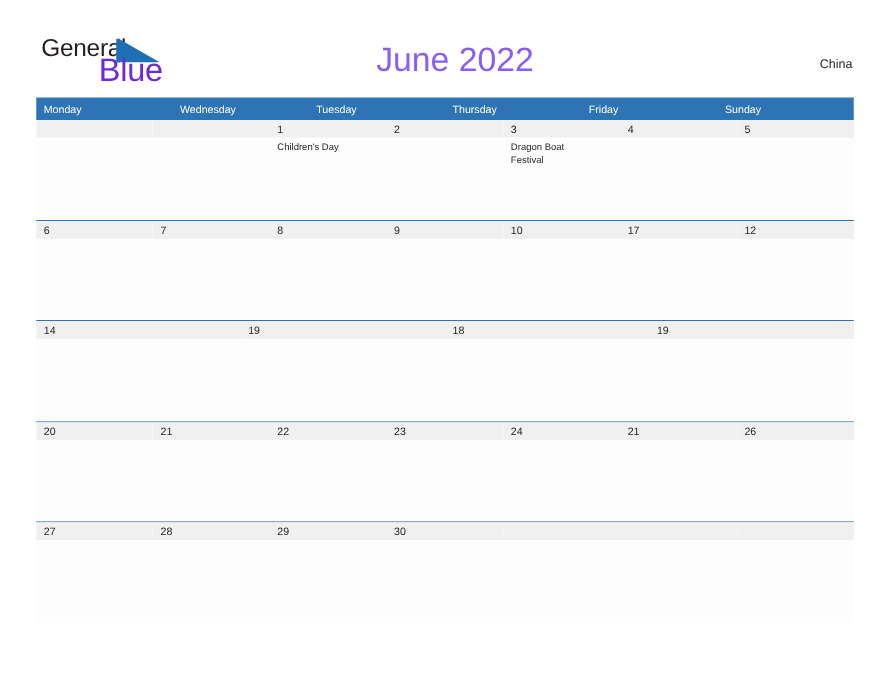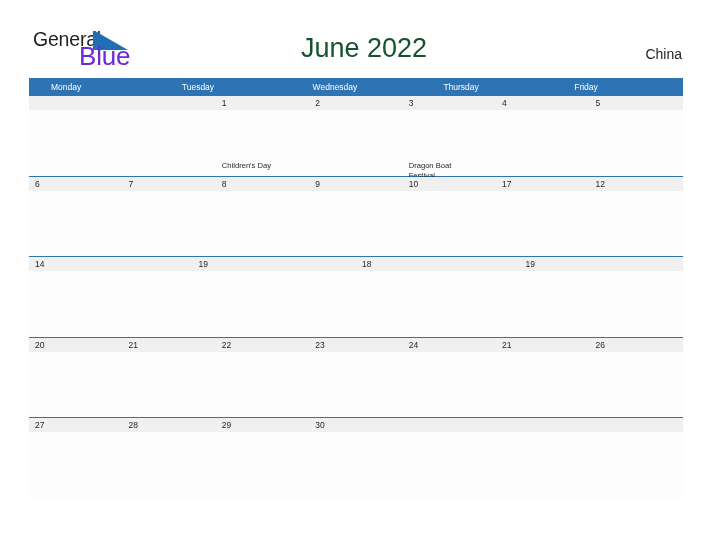--- a/index.html
+++ b/index.html
@@ -69,49 +69,49 @@
     background: #1f6fb5;
   }
 
   .cal-title {
     position: absolute;
     left: 16px;
     right: 0;
     top: 33px;
     text-align: center;
     font-size: 27px;
-    color: #14532d;
+    color: #8b5cf6;
     letter-spacing: 0px;
   }
   .cal-country {
     position: absolute;
     right: 30px;
     top: 46px;
-    font-size: 14px;
+    font-size: 10px;
     color: #231f20;
   }
 
   
   .calendar {
     position: absolute;
     left: 29px;
     top: 78px;
     width: 654px;
   }
   .weekday-row {
     display: flex;
     background: #2e74b5;
     height: 18px;
   }
   .weekday-cell {
     flex: 1 1 0;
     color: #ffffff;
     font-size: 8.5px;
     line-height: 18px;
-    padding-left: 22px;
+    padding-left: 6px;
     box-sizing: border-box;
     white-space: nowrap;
     overflow: hidden;
   }
 
   .week-row {
     display: flex;
     border-top: 1.4px solid #2e74b5;
     height: 80.4px;
     box-sizing: border-box;
@@ -140,21 +140,20 @@
   .day-cell.empty .day-num-band {
     background: #f0f0f0;
     color: transparent;
   }
   .day-events {
     padding: 3px 7px 0 6px;
     font-size: 7.6px;
     line-height: 9.6px;
     color: #231f20;
     word-wrap: break-word;
-    margin-top: 48px;
   }
   .event-line {
     display: block;
   }
 </style>
 </head>
 <body>
 
 <div class="page">
 
@@ -171,24 +170,25 @@
       <span class="logo-blue">Blue</span>
     </div>
 
     <div class="cal-title">June 2022</div>
     <div class="cal-country">China</div>
   </div>
 
   <div class="calendar">
     <div class="weekday-row">
         <div class="weekday-cell">Monday</div>
+        <div class="weekday-cell">Wednesday</div>
         <div class="weekday-cell">Tuesday</div>
-        <div class="weekday-cell">Wednesday</div>
         <div class="weekday-cell">Thursday</div>
         <div class="weekday-cell">Friday</div>
+        <div class="weekday-cell">Sunday</div>
       </div>
     <div class="weeks">
         <div class="week-row first">
           <div class="day-cell empty">
             <div class="day-num-band"></div>
           </div>
           <div class="day-cell empty">
             <div class="day-num-band"></div>
           </div>
           <div class="day-cell">

